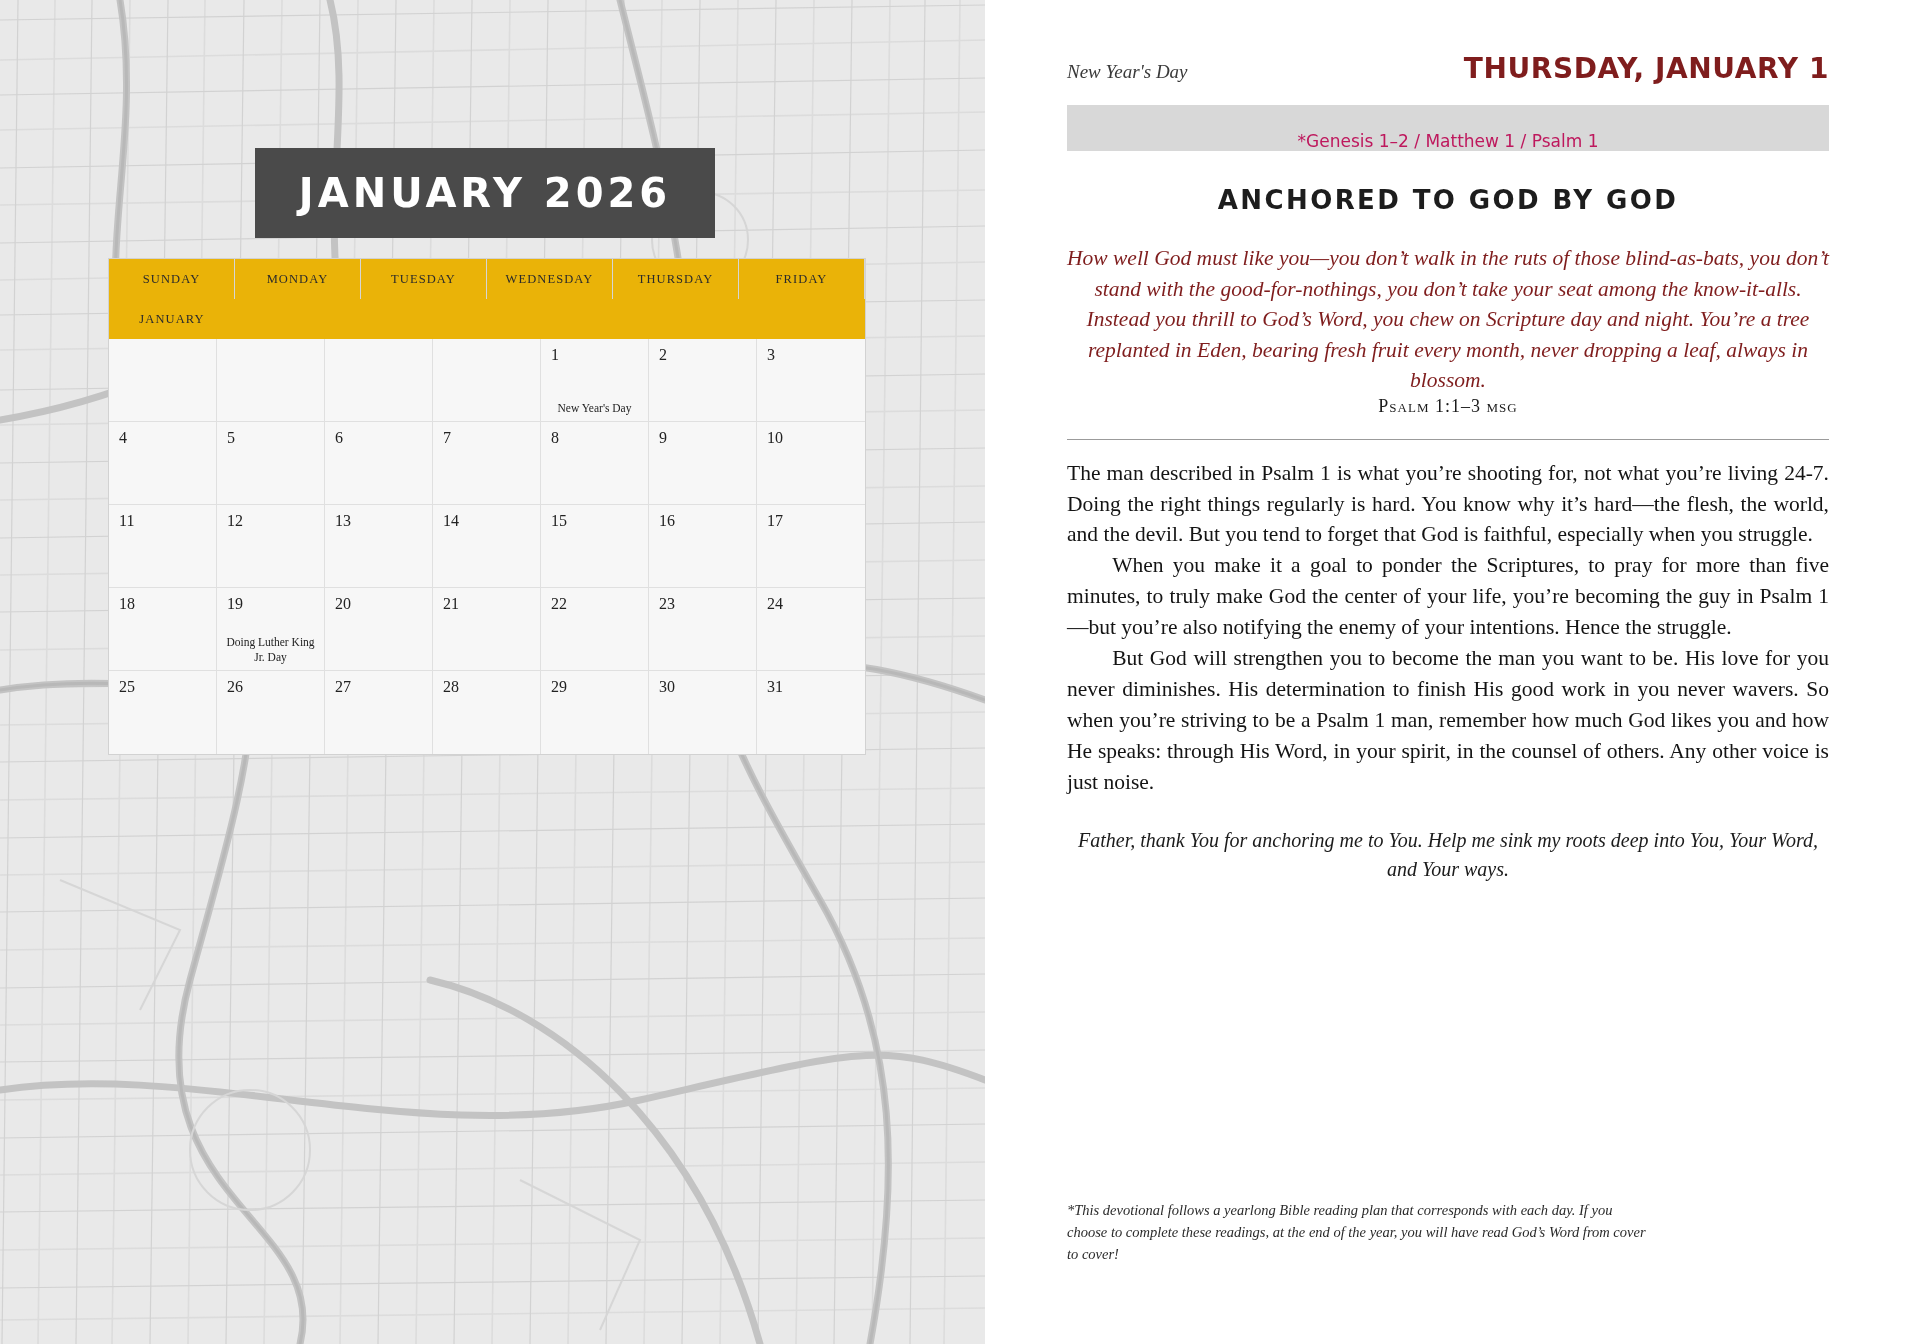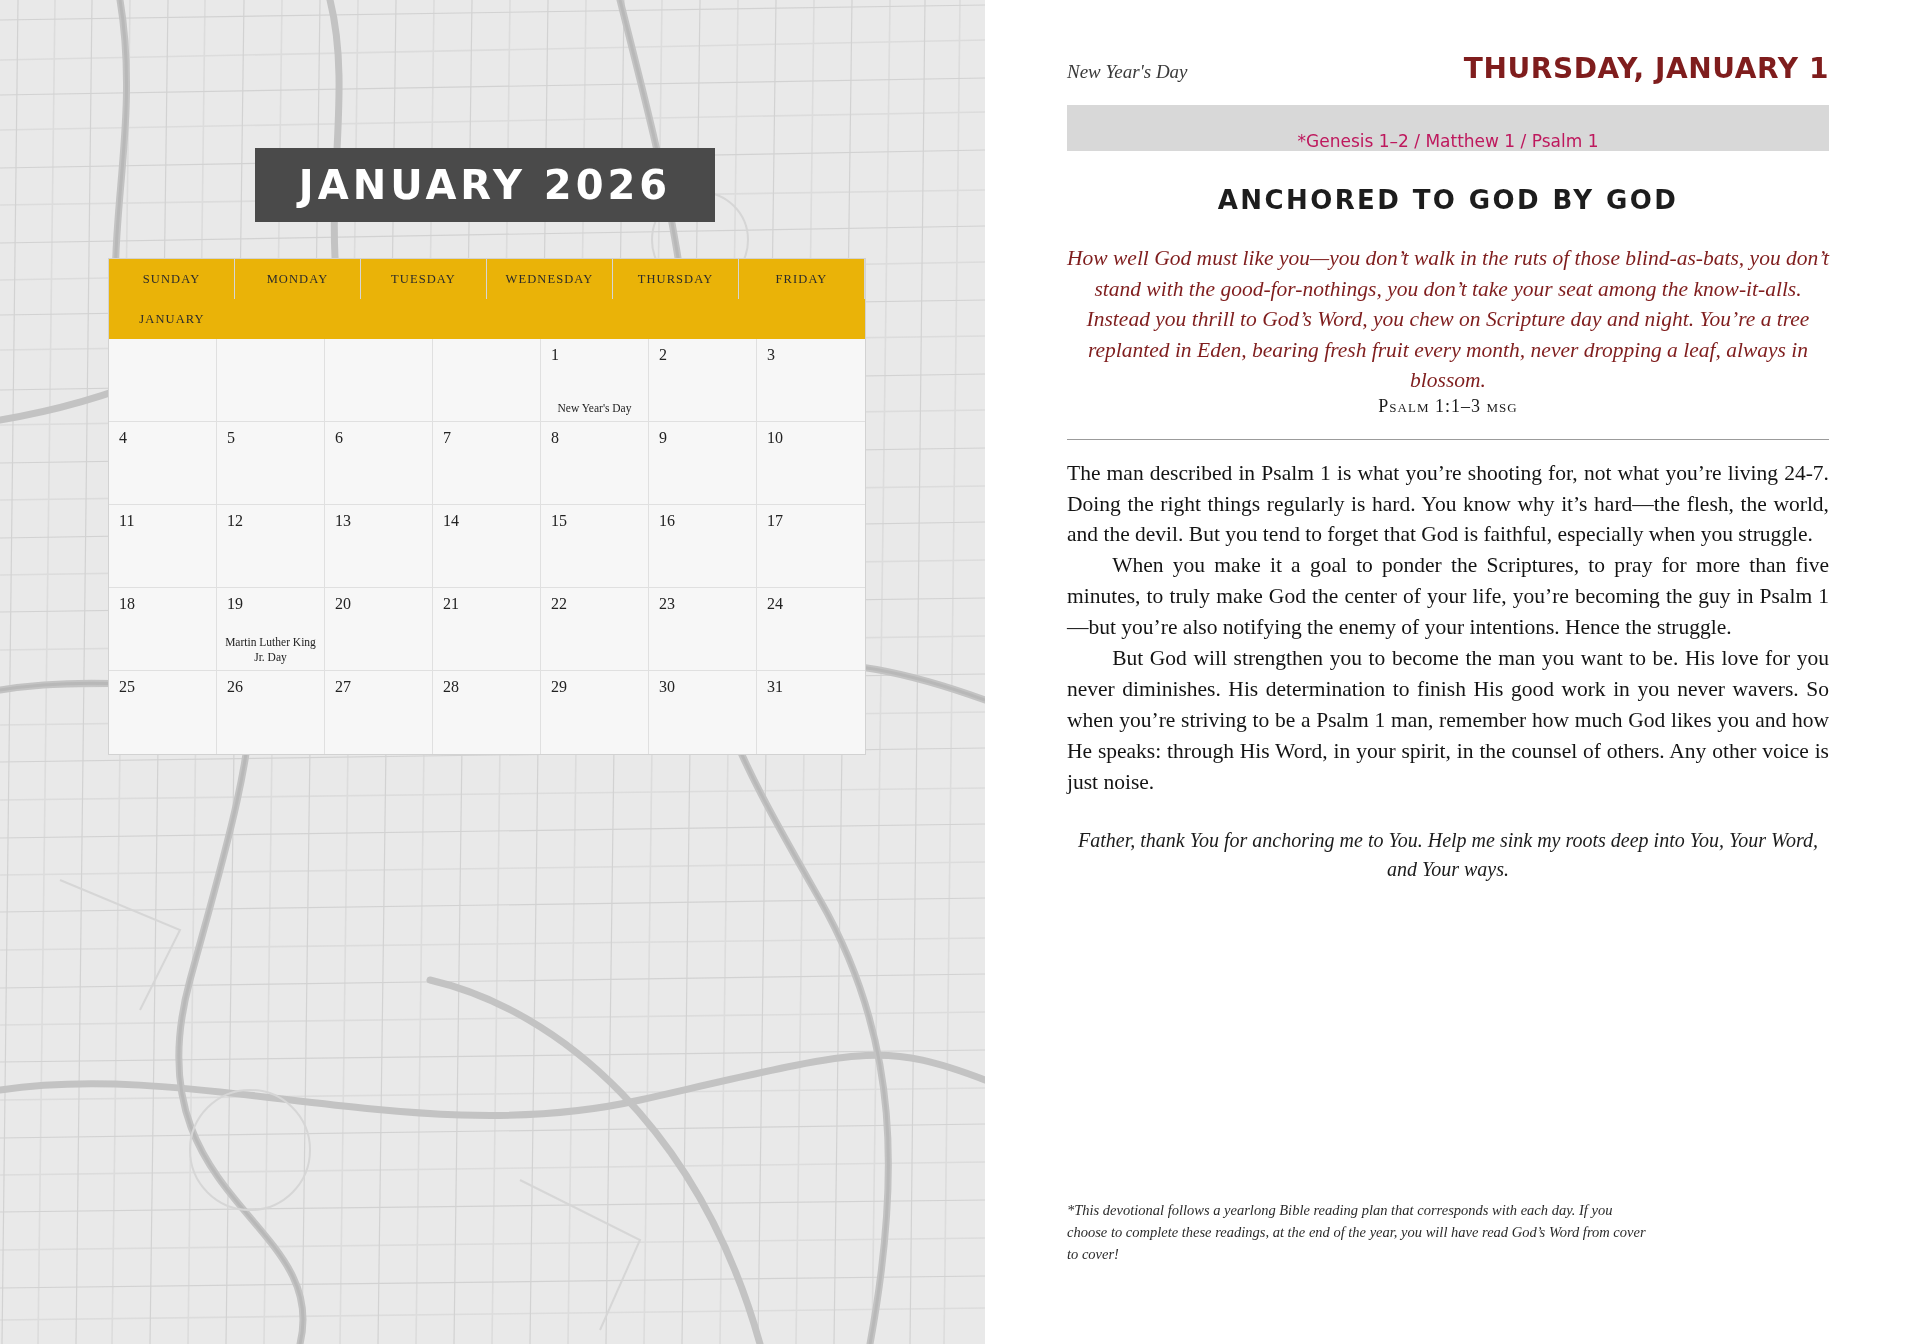--- a/index.html
+++ b/index.html
@@ -34,21 +34,21 @@
     inset: 0;
     background: #e9e9e9;
   }
   .map-bg svg { display:block; width:100%; height:100%; }
 
   .month-banner {
     position: absolute;
     left: 255px;
     top: 148px;
     width: 460px;
-    height: 74px;
+    height: 90px;
     background: #4a4a4a;
     display: flex;
     align-items: center;
     justify-content: center;
   }
   .month-banner span {
     color: #ffffff;
     font-family: "DejaVu Sans", sans-serif;
     font-weight: bold;
     font-size: 40px;
@@ -418,21 +418,21 @@
             <span class="cal-num">17</span>
             <span class="cal-ev"></span>
           </div>
 
         <div class="cal-cell">
             <span class="cal-num">18</span>
             <span class="cal-ev"></span>
           </div>
         <div class="cal-cell">
             <span class="cal-num">19</span>
-            <span class="cal-ev">Martin Luther King Jr. Day</span>
+            <span class="cal-ev">Doing Luther King Jr. Day</span>
           </div>
         <div class="cal-cell">
             <span class="cal-num">20</span>
             <span class="cal-ev"></span>
           </div>
         <div class="cal-cell">
             <span class="cal-num">21</span>
             <span class="cal-ev"></span>
           </div>
         <div class="cal-cell">

